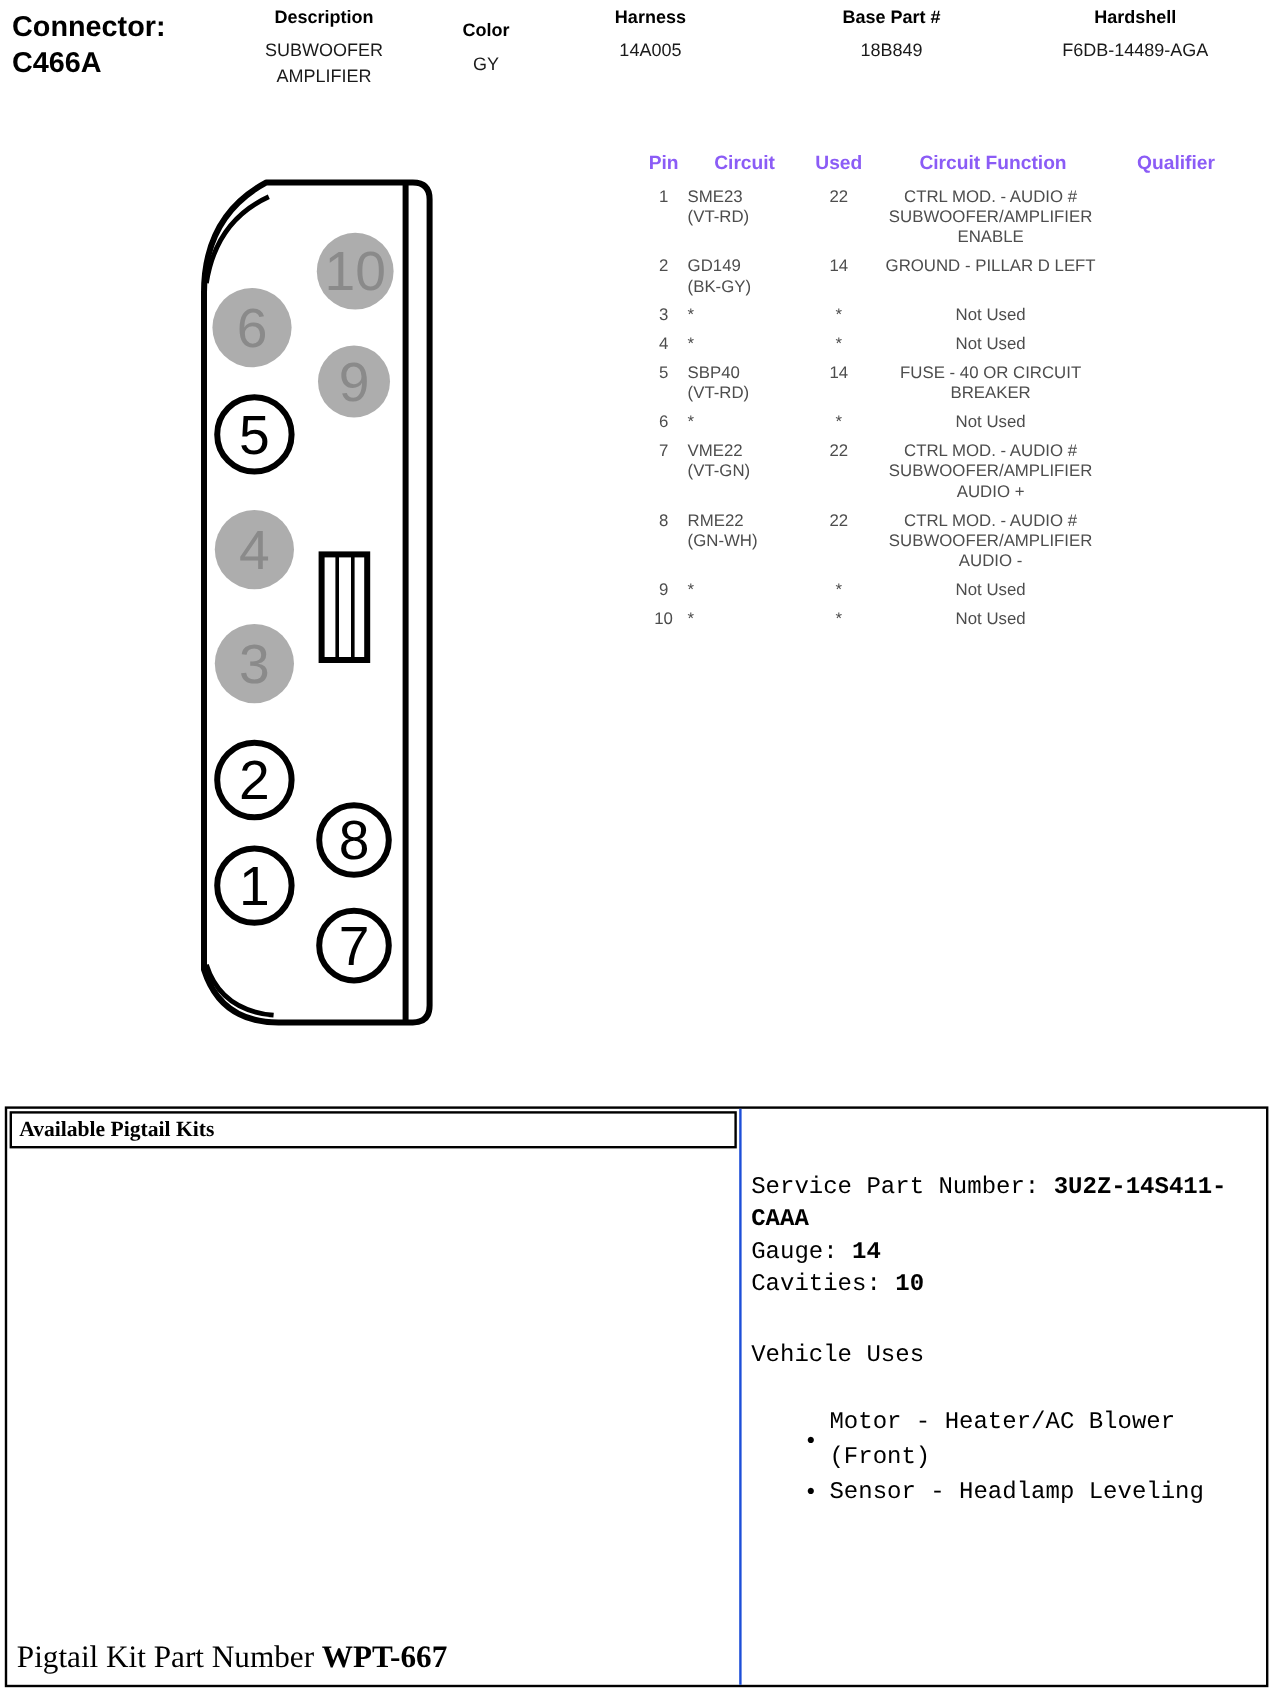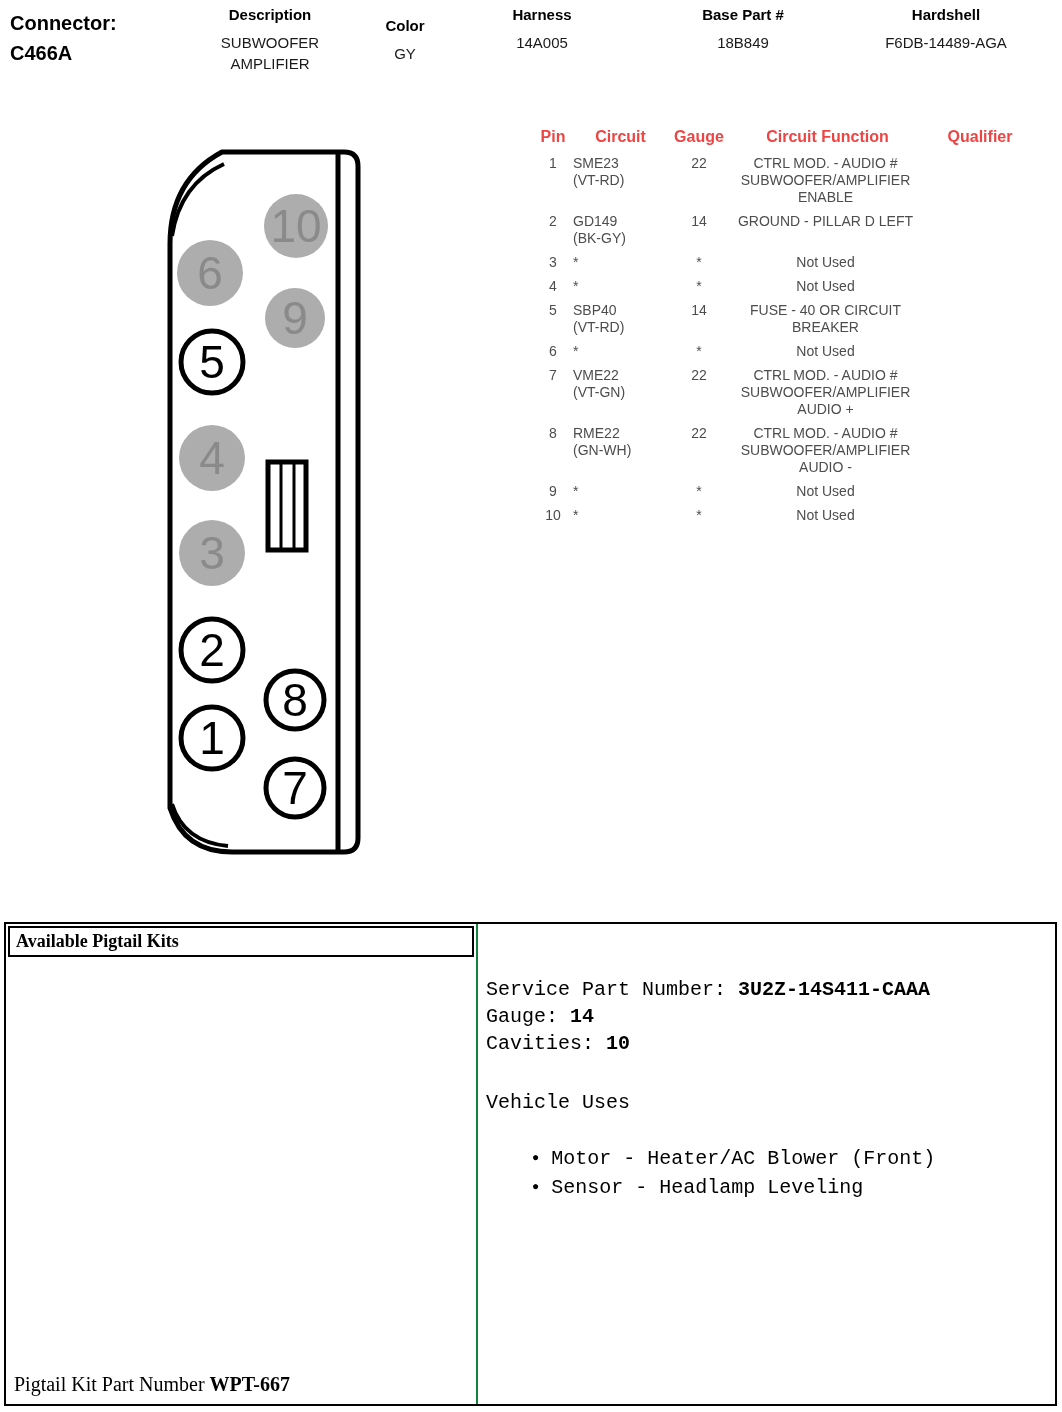--- a/index.html
+++ b/index.html
@@ -1,52 +1,52 @@
 <!DOCTYPE html>
 <html><head>
 <meta charset="utf-8">
 <style>
   * { box-sizing: border-box; }
   html,body { margin:0; padding:0; background:#fff; }
   #page { position:relative; width:1062px; height:1412px; background:#ffffff;
           font-family:"Liberation Sans", sans-serif; overflow:hidden; }
 
   
-  .conn-label, .conn-id { font-size:20px; font-weight:bold; color:#000; line-height:30px; }
+  .conn-label, .conn-id { font-size:24px; font-weight:bold; color:#000; line-height:30px; }
   .conn-block { position:absolute; left:10px; top:8px; }
   .field { position:absolute; text-align:center; width:180px; }
   .hdr-label { font-size:15px; font-weight:bold; color:#000; }
   .hdr-value { font-size:15px; color:#1a1a1a; margin-top:9px; line-height:21px; }
   .hdr-value.narrow { width:140px; margin-left:auto; margin-right:auto; }
 
   
   #connector-svg { position:absolute; left:158px; top:140px; }
   .cav-num { font-family:"Liberation Sans", sans-serif; font-size:46px; }
   .cav-num.graynum  { fill:#8a8a8a; }
   .cav-num.blacknum { fill:#000000; }
 
   
   .pin-table { position:absolute; left:533px; top:128px; width:512px; }
   .trow { display:grid; grid-template-columns:40px 95px 62px 195px 110px; margin-bottom:7px; }
-  .thead { font-size:16px; font-weight:bold; color:#ef4444; margin-bottom:9px; }
+  .thead { font-size:16px; font-weight:bold; color:#8b5cf6; margin-bottom:9px; }
   .thead > div { text-align:center; }
   .tbody-row { font-size:14px; color:#4d4d4d; line-height:17px; }
   .c-pin   { text-align:center; }
   .c-circ  { text-align:left; }
   .c-gauge { text-align:center; }
   .c-func  { text-align:center; padding-right:4px; }
   .c-qual  { text-align:center; }
 
   
   .pigtail-box { position:absolute; left:4px; top:922px; width:1053px; height:484px;
                  border:2px solid #000; display:flex; font-family:"Liberation Serif", serif; }
-  .pigtail-left  { width:472px; border-right:2px solid #15803d; position:relative; }
+  .pigtail-left  { width:612px; border-right:2px solid #1d4ed8; position:relative; }
   .pigtail-title-cell { margin:2px; border:2px solid #000; padding:3px 6px;
                         font-size:18px; font-weight:bold; color:#000; }
-  .kit-line { position:absolute; left:8px; bottom:8px; font-size:20px; color:#000; }
+  .kit-line { position:absolute; left:8px; bottom:8px; font-size:26px; color:#000; }
   .pigtail-right { flex:1; padding:52px 10px 10px 8px;font-family:Liberation Mono, monospace; }
   .detail-line { font-size:20px; line-height:27px; color:#000; }
   .vehicle-title { font-size:20px; color:#000; margin-top:34px; }
   .uses-list { margin:30px 0 0 0; padding:0 0 0 46px; list-style:none; }
   .uses-list li { font-size:20px; line-height:29px; color:#000; display:flex; align-items:center; }
   .bullet { font-size:12px; margin-right:12px; }
 </style>
 </head>
 <body>
 
@@ -132,21 +132,21 @@
     <g>
       <circle cx="137" cy="648" r="29" fill="#fff" stroke="#000" stroke-width="5"></circle>
       <text class="cav-num blacknum" x="137" y="664" text-anchor="middle">7</text>
     </g>
   </svg>
 
   <div class="pin-table">
     <div class="trow thead">
       <div>Pin</div>
       <div>Circuit</div>
-      <div>Gauge</div>
+      <div>Used</div>
       <div>Circuit Function</div>
       <div>Qualifier</div>
     </div>
 
     <div class="trow tbody-row">
       <div class="c-pin">1</div>
       <div class="c-circ">
         <div>SME23</div>
           <div>(VT-RD)</div>
       </div>

